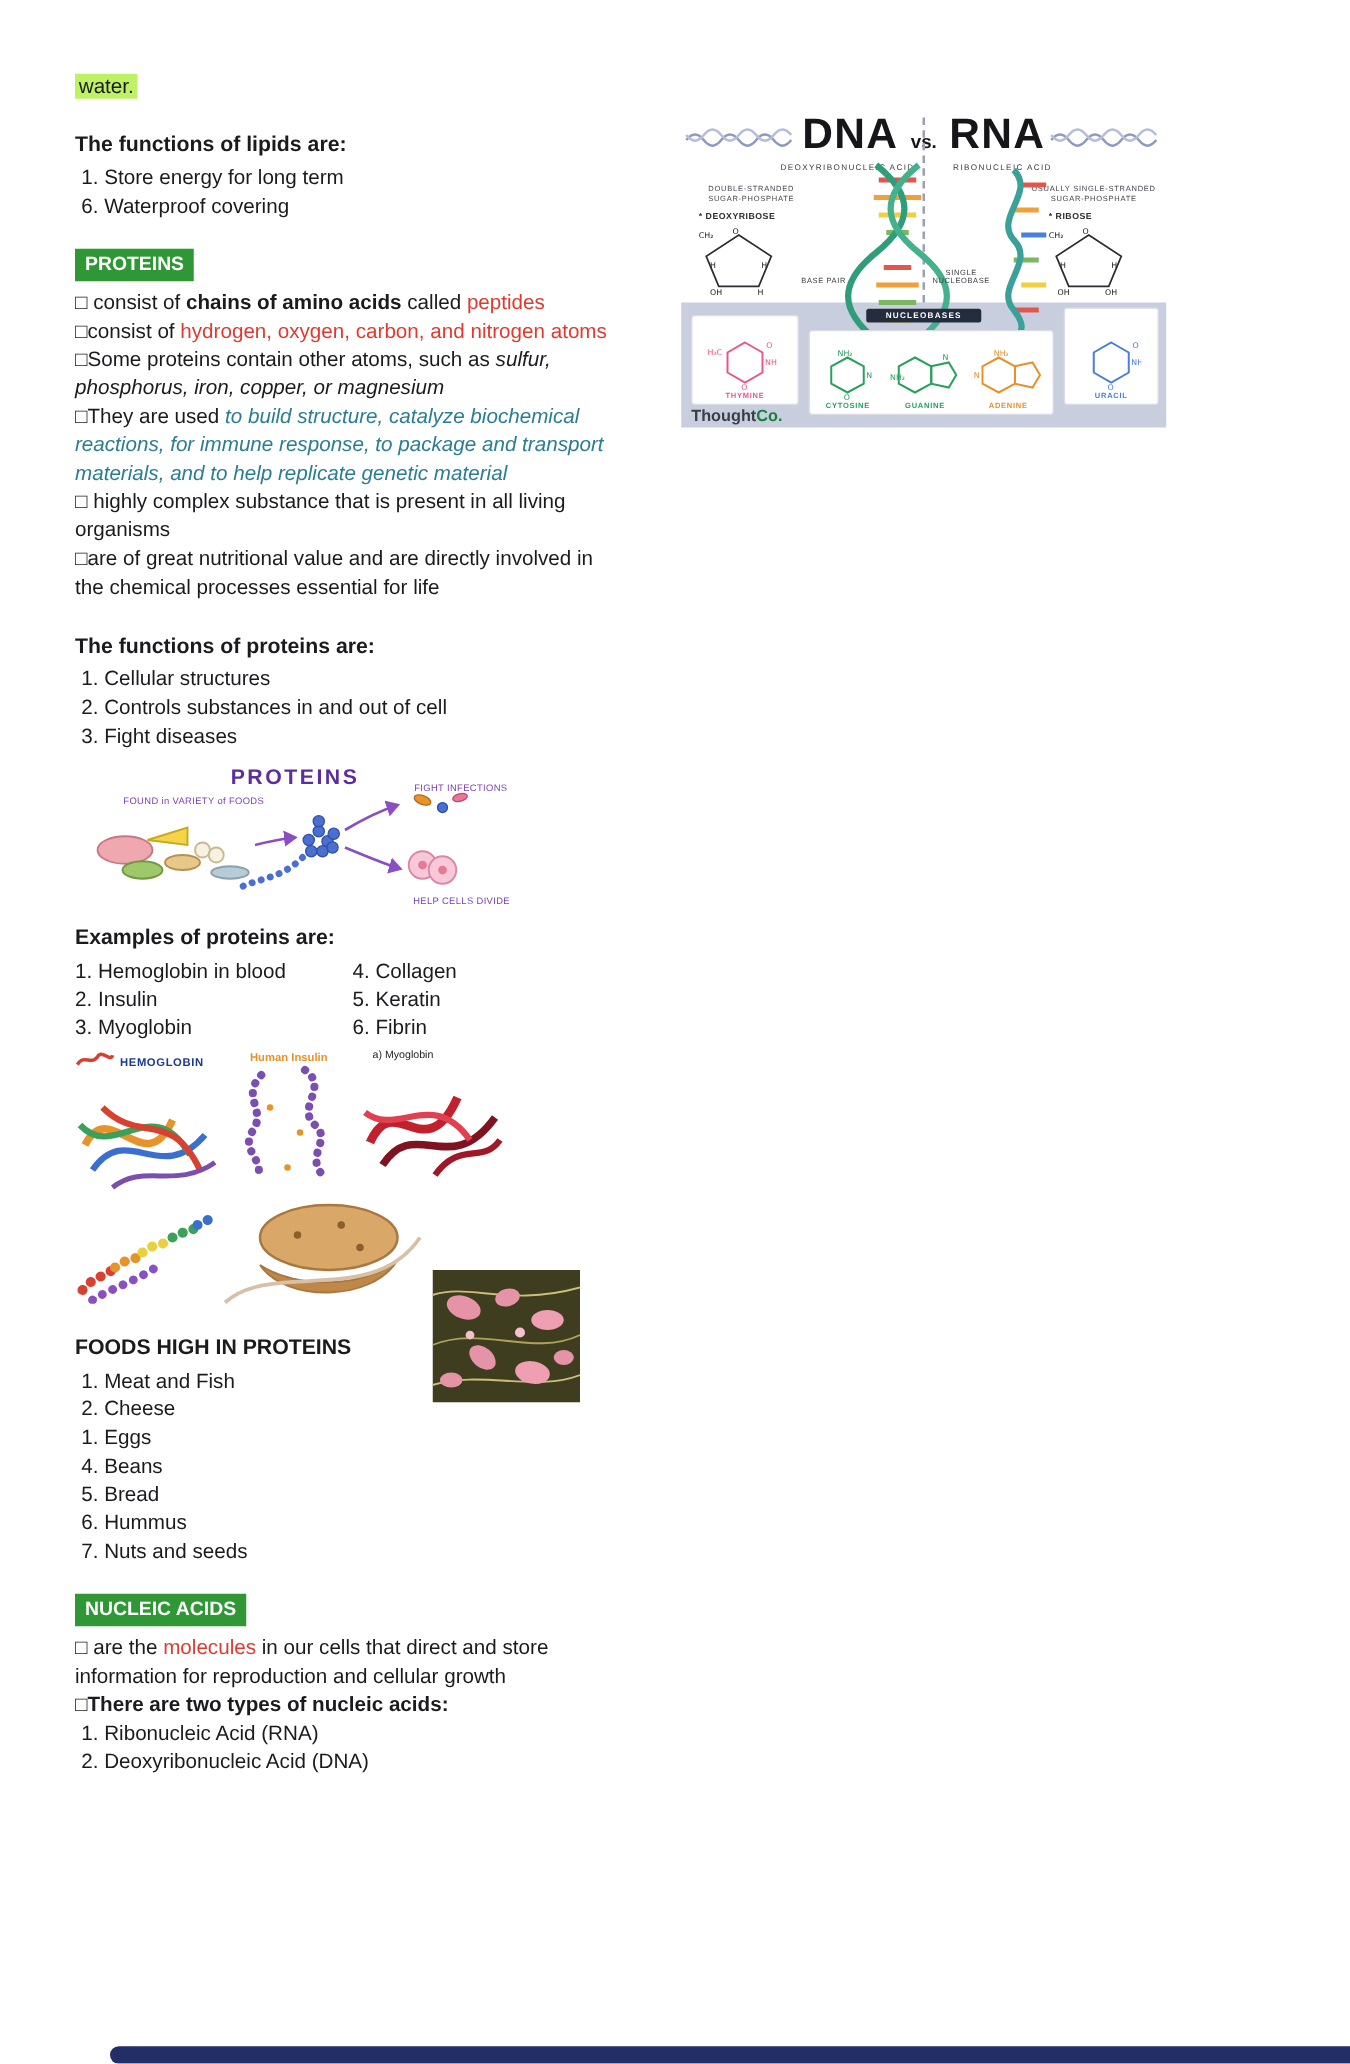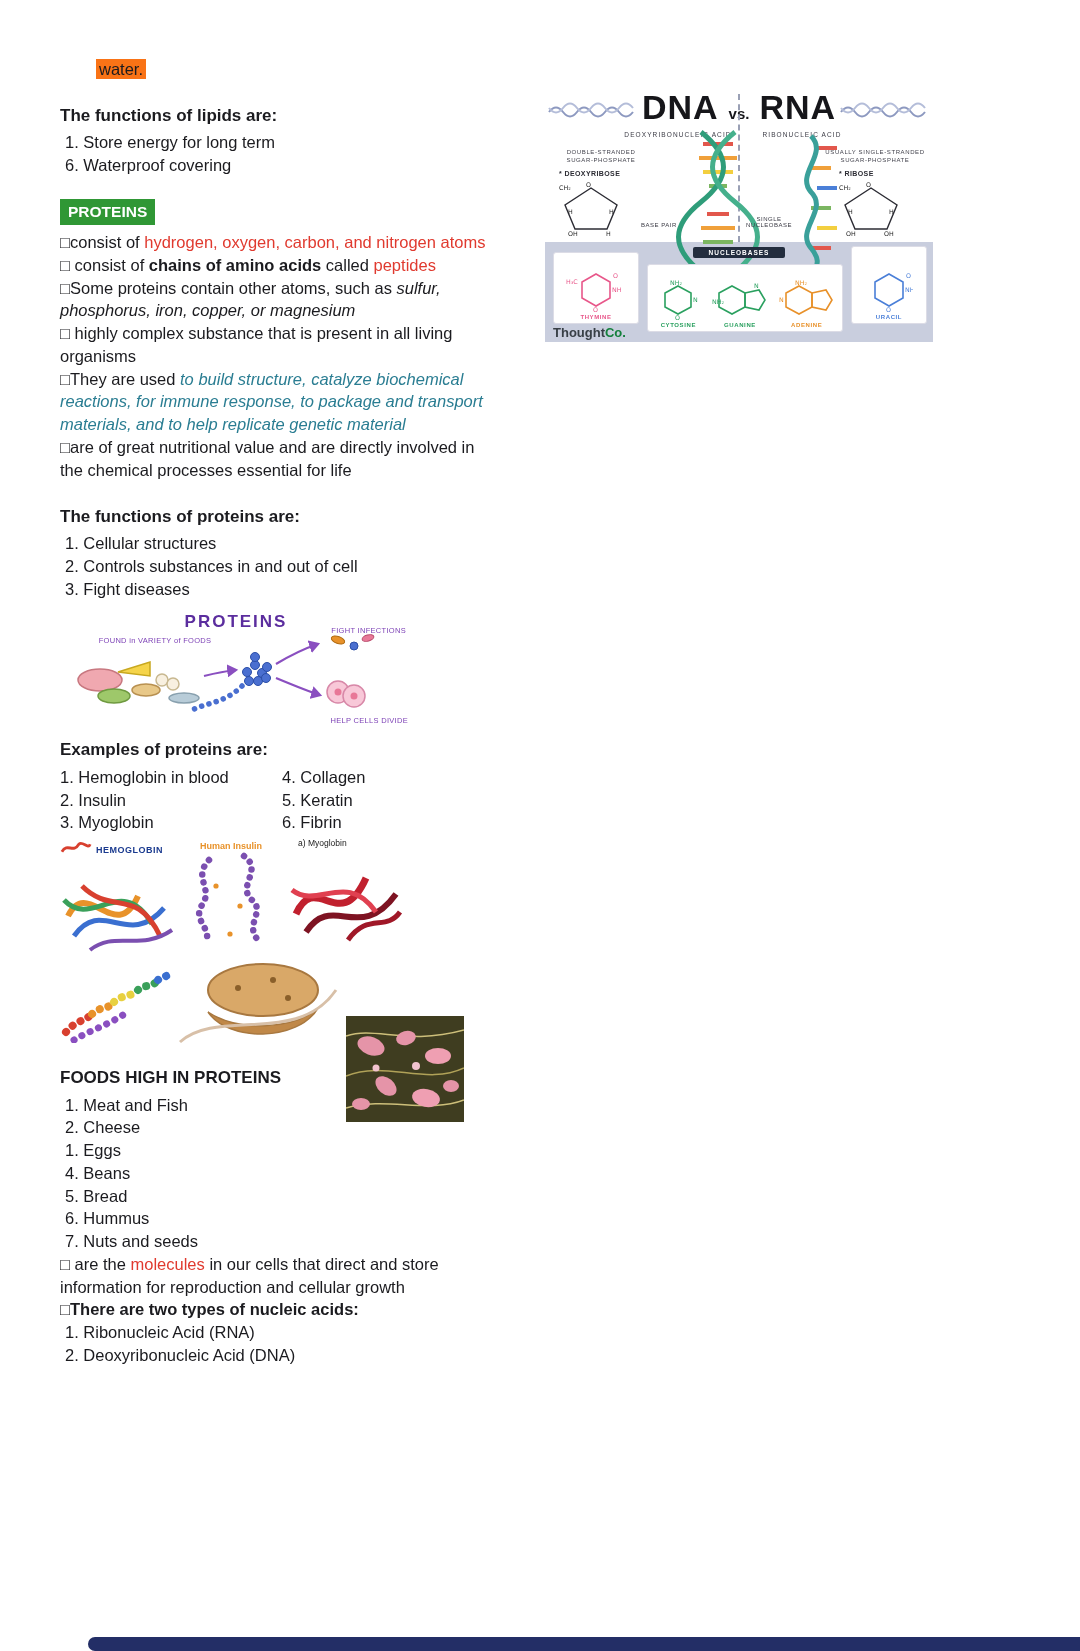--- a/index.html
+++ b/index.html
@@ -2,21 +2,21 @@
 <html><head>
 <meta charset="utf-8">
 <style>
   * { margin:0; padding:0; box-sizing:border-box; }
   html,body { background:#fff; }
   body { font-family:"Liberation Sans","DejaVu Sans",sans-serif; color:#1b1b1f; }
   .page { position:relative; width:1080px; height:1651px; background:#ffffff; overflow:hidden; }
 
   
   .left-col { position:absolute; left:60px; top:58px; width:432px; font-size:16.5px; line-height:1.38; }
-  .hl { background:#f97316; padding:1px 3px;margin-left:36px; }
+  .hl { background:#bef264; padding:1px 3px; }
   .heading { font-weight:700; margin:23px 0 4px; font-size:17px; }
   .numlist > div { padding-left:5px; }
   .tagrow { margin:22px 0 6px; }
   .tag { display:inline-block; color:#fff; font-weight:700; font-size:15.5px; padding:2px 8px 3px; }
   .tag.green { background:#2f9735; }
   .bullet { margin:0; }
   .b { font-weight:700; }
   .red { color:#e03a2f; }
   .it { font-style:italic; }
   .teal { color:#2a7d92; font-style:italic; }
@@ -82,25 +82,25 @@
     <div><span class="hl">water.</span></div>
 
     <div class="heading">The functions of lipids are:</div>
     <div class="numlist">
       <div>1. Store energy for long term</div>
       <div>6. Waterproof covering</div>
     </div>
 
     <div class="tagrow"><span class="tag green">PROTEINS</span></div>
 
+    <p class="bullet"><span>□ consist of </span><span class="b">chains of amino acids</span><span> called </span><span class="red">peptides</span></p>
     <p class="bullet"><span>□consist of </span><span class="red">hydrogen, oxygen, carbon, and nitrogen atoms</span></p>
-    <p class="bullet"><span>□ consist of </span><span class="b">chains of amino acids</span><span> called </span><span class="red">peptides</span></p>
     <p class="bullet"><span>□Some proteins contain other atoms, such as </span><span class="it">sulfur, phosphorus, iron, copper, or magnesium</span></p>
+    <p class="bullet"><span>□They are used </span><span class="teal">to build structure, catalyze biochemical reactions, for immune response, to package and transport materials, and to help replicate genetic material</span></p>
     <p class="bullet">□ highly complex substance that is present in all living organisms</p>
-    <p class="bullet"><span>□They are used </span><span class="teal">to build structure, catalyze biochemical reactions, for immune response, to package and transport materials, and to help replicate genetic material</span></p>
     <p class="bullet">□are of great nutritional value and are directly involved in the chemical processes essential for life</p>
 
     <div class="heading">The functions of proteins are:</div>
     <div class="numlist">
       <div>1. Cellular structures</div>
       <div>2. Controls substances in and out of cell</div>
       <div>3. Fight diseases</div>
     </div>
 
     <div class="prot-fig">
@@ -234,20 +234,21 @@
     <div class="numlist">
       <div>1. Meat and Fish</div>
       <div>2. Cheese</div>
       <div>1. Eggs</div>
       <div>4. Beans</div>
       <div>5. Bread</div>
       <div>6. Hummus</div>
       <div>7. Nuts and seeds</div>
     </div>
 
+    <div class="tagrow"><span class="tag green">NUCLEIC ACIDS</span></div>
     <p class="bullet"><span>□ are the </span><span class="red">molecules</span><span> in our cells that direct and store information for reproduction and cellular growth</span></p>
     <p class="bullet"><span>□</span><span class="b">There are two types of nucleic acids:</span></p>
     <div class="numlist">
       <div>1. Ribonucleic Acid (RNA)</div>
       <div>2. Deoxyribonucleic Acid (DNA)</div>
     </div>
   </div>
 
   <div class="dna-fig">
     <div class="dna-band"></div>

